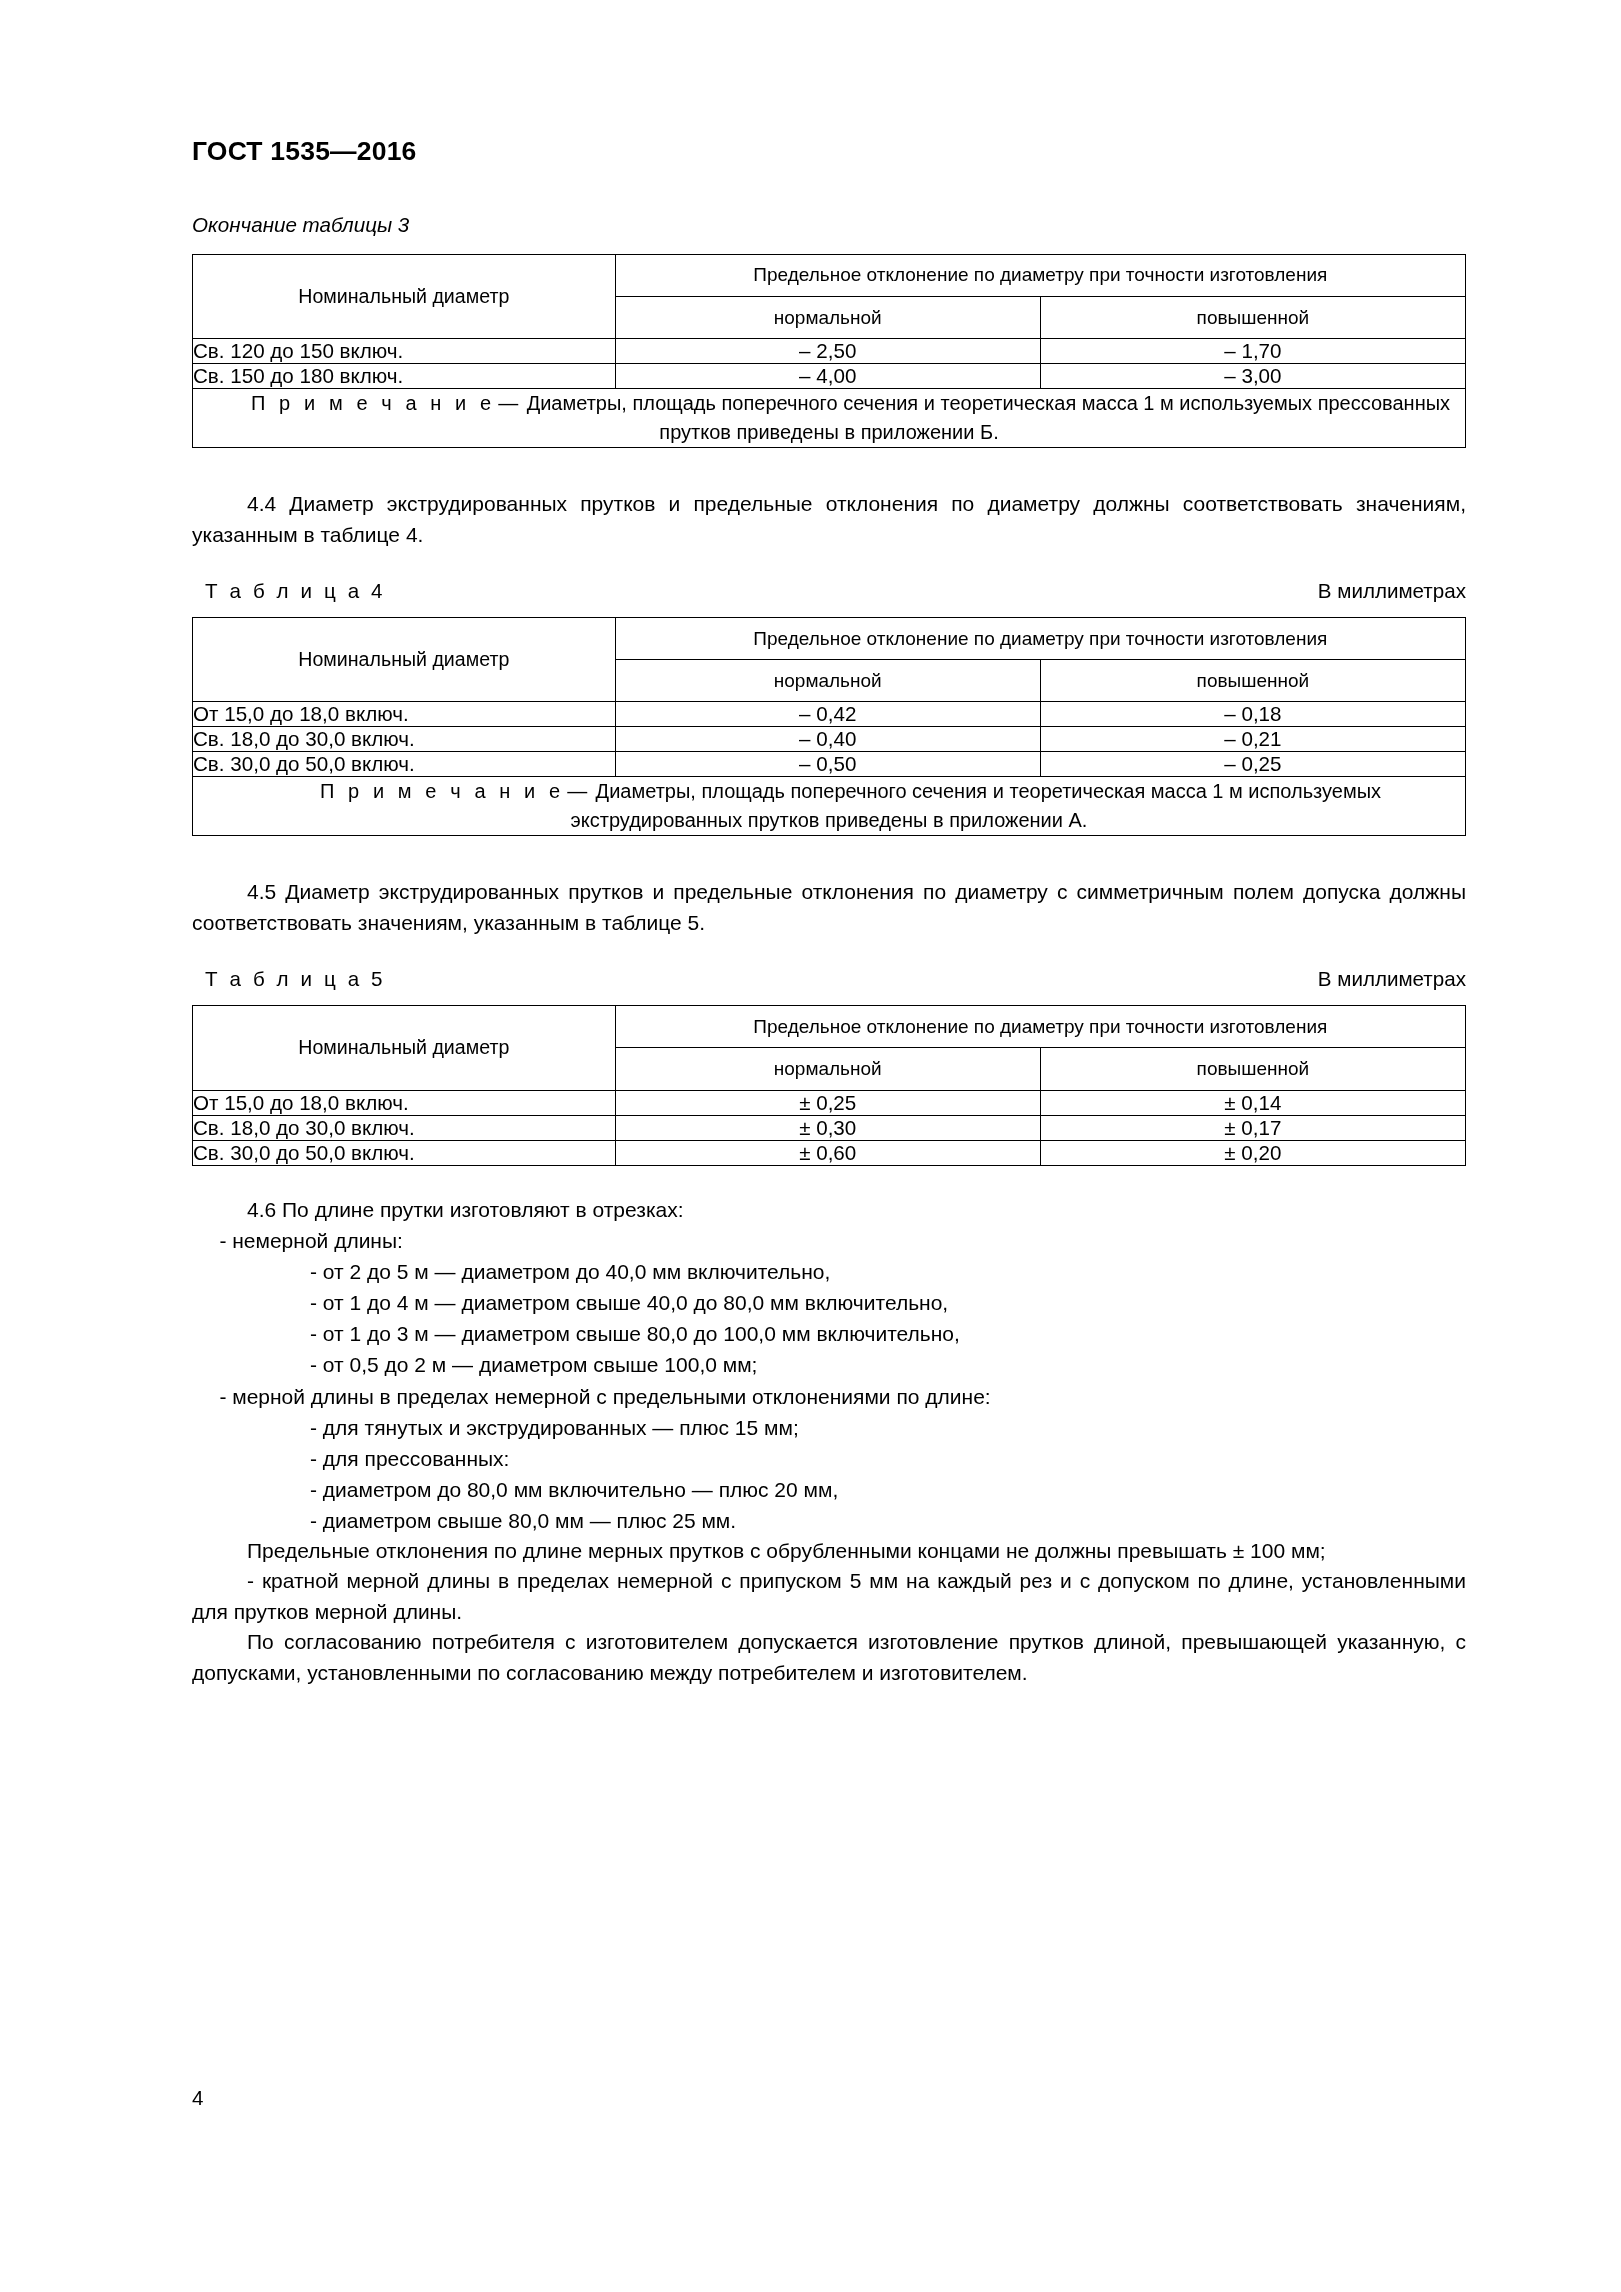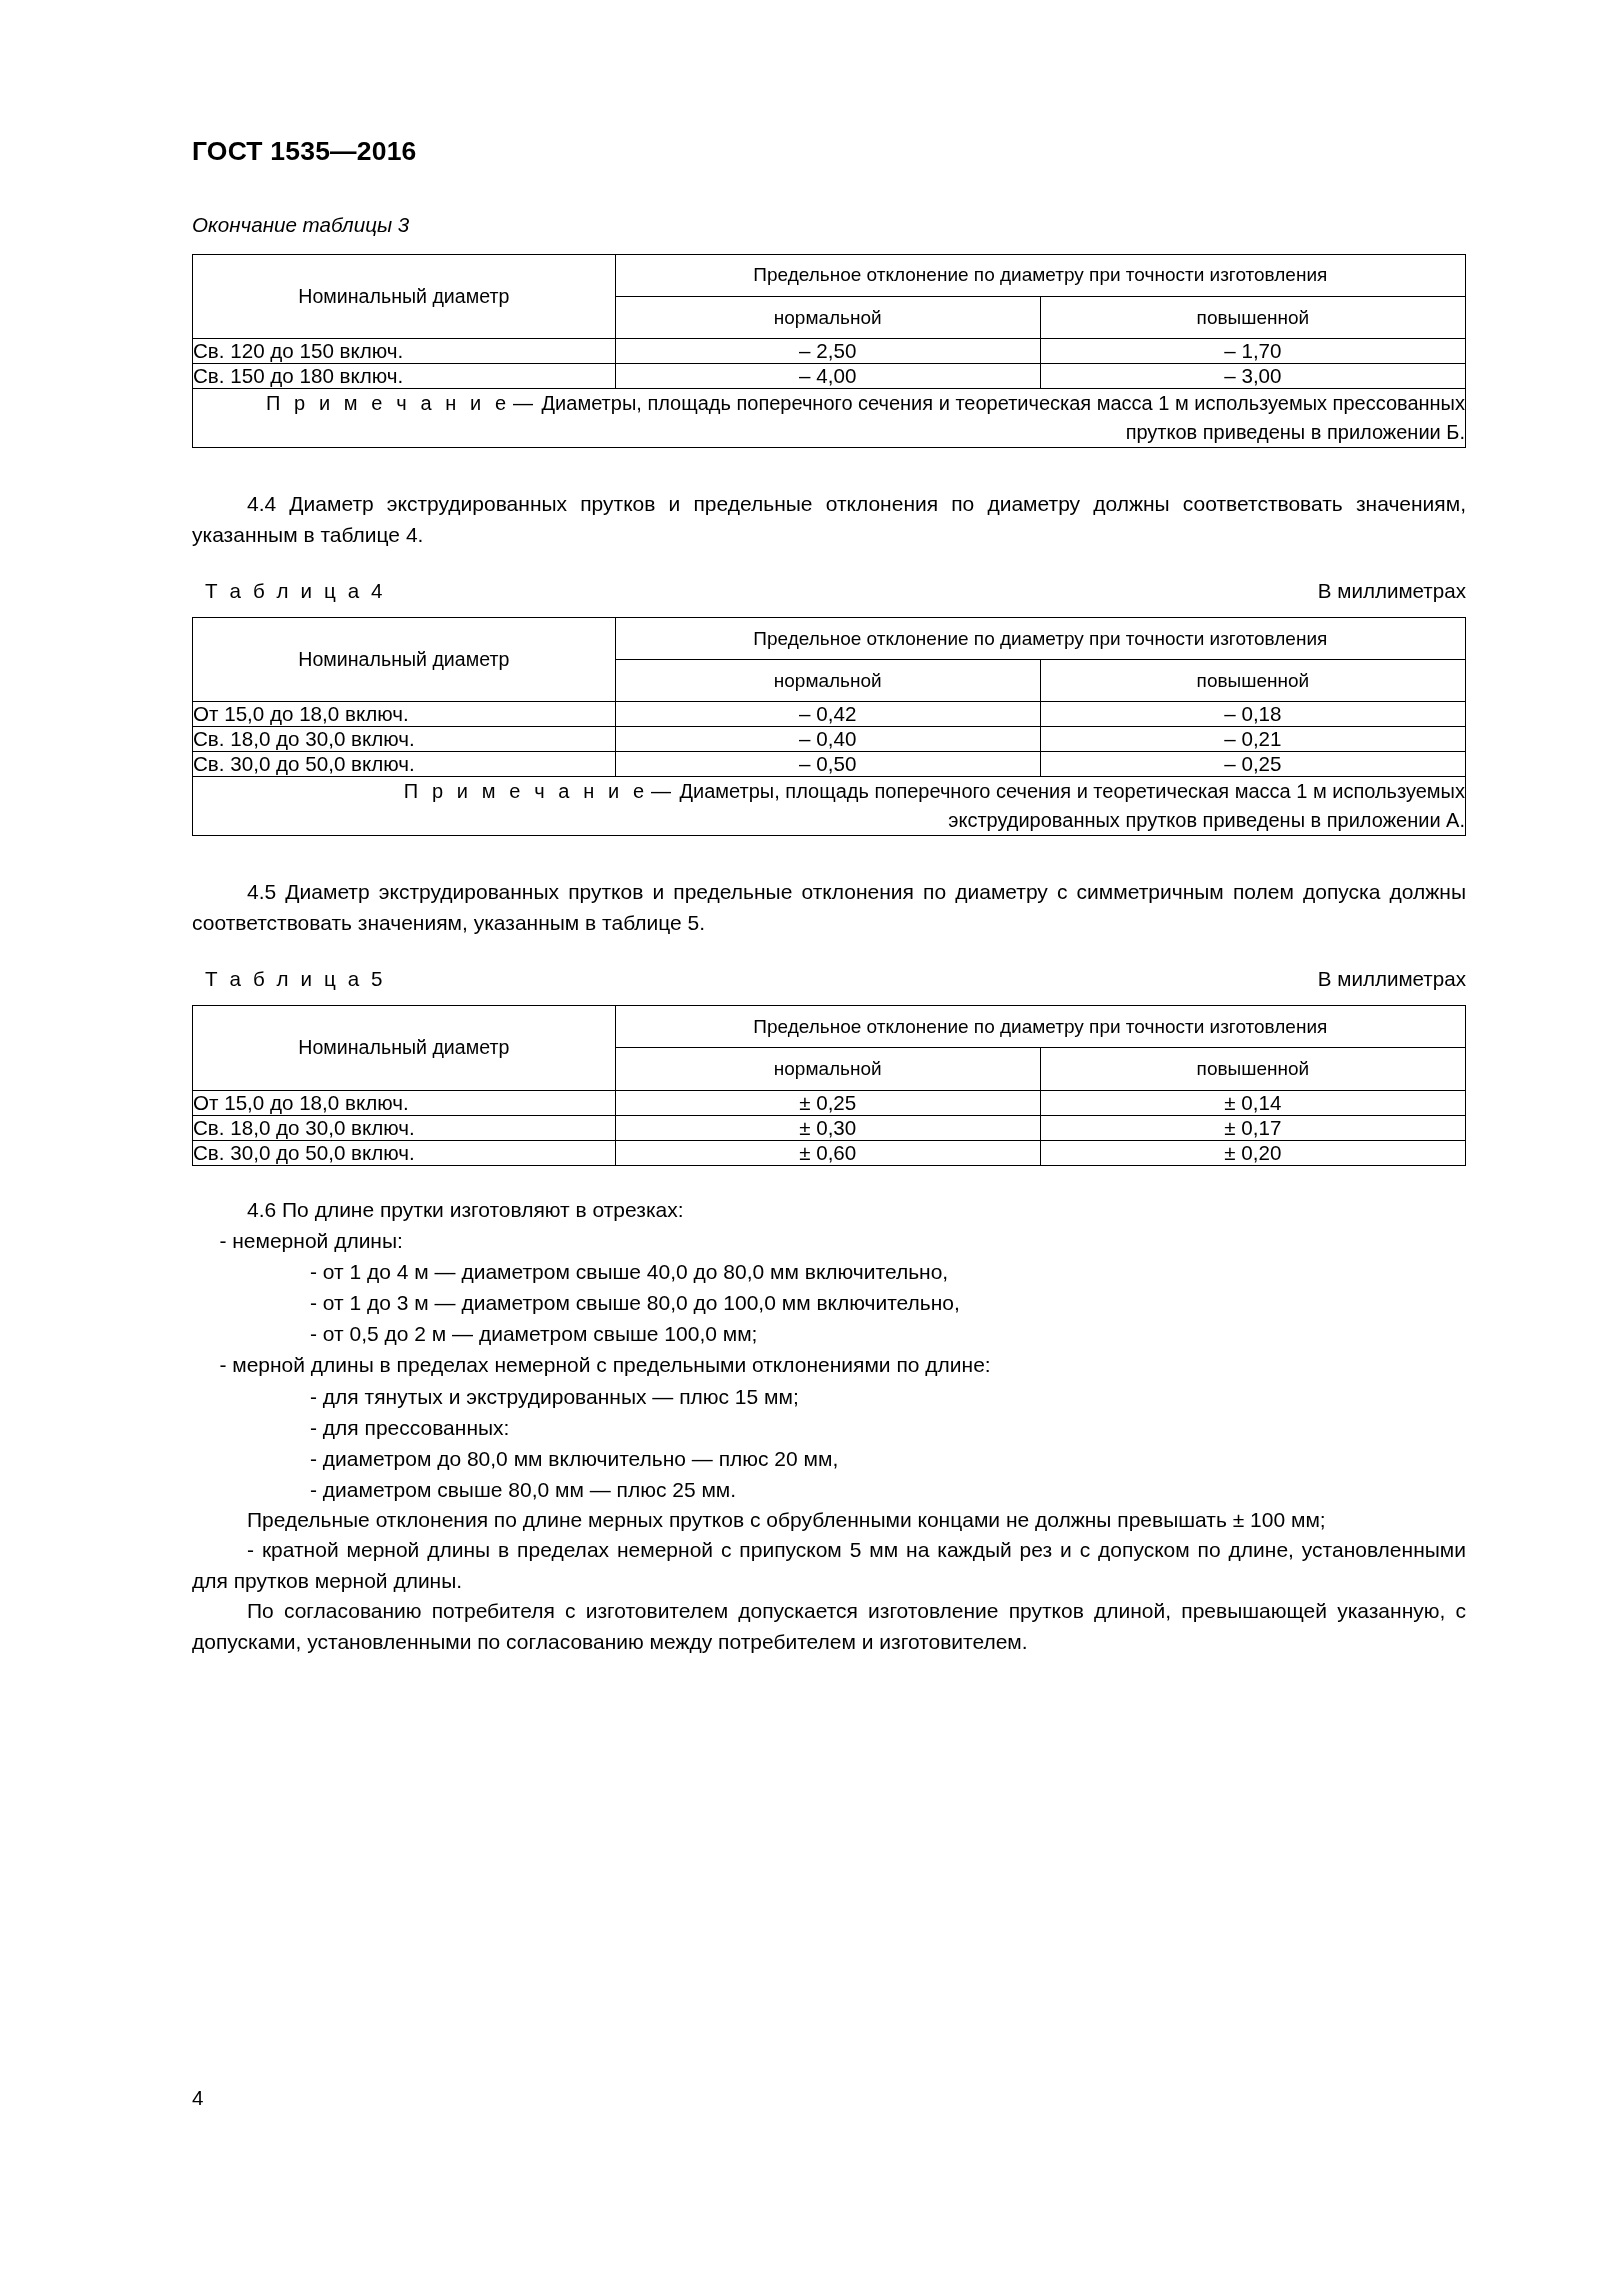--- a/index.html
+++ b/index.html
@@ -89,21 +89,21 @@
     text-align: left;
     padding: 10.8px 0 10.8px 15.7px;
     font-size: 20.6px;
   }
   td.cell-center {
     text-align: center;
     padding: 10.8px 5.9px;
     font-size: 20.6px;
   }
   td.note-cell {
-    text-align: right;
+    text-align: center;
     padding: 12.7px 17.6px 13.7px 17.6px;
     font-size: 20px;
     line-height: 1.45;
   }
   .note-label {
     letter-spacing: 4.1px;
     padding-left: 43px;
   }
   .note-dash {
     padding: 0 2.9px;
@@ -275,20 +275,21 @@
         </tr>
       </tbody>
     </table>
 
     <div class="gap-md"></div>
 
     <p class="body indent">4.6 По длине прутки изготовляют в отрезках:</p>
 
     <ul class="plain">
       <li class="lvl1">-  немерной длины:</li>
+      <li class="lvl2">- от 2 до 5 м — диаметром до 40,0 мм включительно,</li>
       <li class="lvl2">- от 1 до 4 м — диаметром свыше 40,0 до 80,0 мм включительно,</li>
       <li class="lvl2">- от 1 до 3 м — диаметром свыше 80,0 до 100,0 мм включительно,</li>
       <li class="lvl2">- от 0,5 до 2 м — диаметром свыше 100,0 мм;</li>
       <li class="lvl1">-  мерной длины в пределах немерной с предельными отклонениями по длине:</li>
       <li class="lvl2">- для тянутых и экструдированных — плюс 15 мм;</li>
       <li class="lvl2">- для прессованных:</li>
       <li class="lvl2">- диаметром до 80,0 мм включительно — плюс 20 мм,</li>
       <li class="lvl2">- диаметром свыше 80,0 мм — плюс 25 мм.</li>
     </ul>
 

